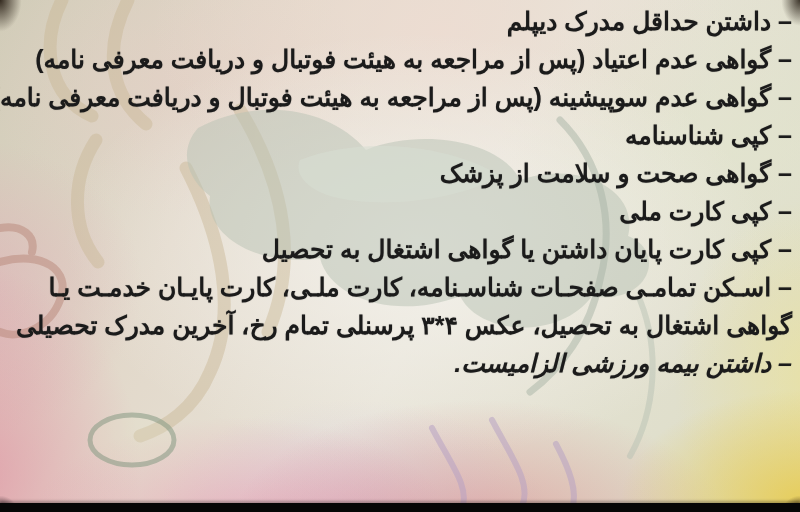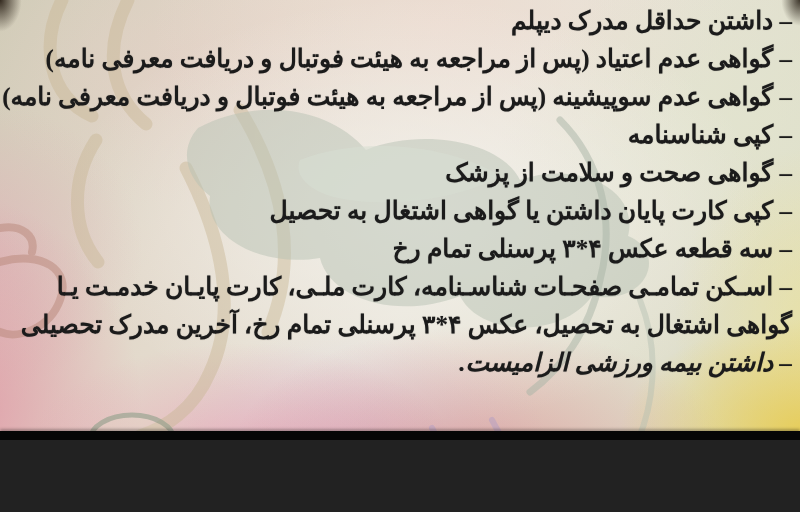--- a/index.html
+++ b/index.html
@@ -1,20 +1,20 @@
 <!DOCTYPE html>
 <html lang="fa"><head>
 <meta charset="utf-8">
 <style>
   html,body{margin:0;padding:0;background:#222;}
   .frame{
     position:relative;
-    width:800px;height:440px;
+    width:800px;height:512px;
     overflow:hidden;
-    font-family:Liberation Serif, serif;
+    font-family:Liberation Sans, sans-serif;
     background:
       
       radial-gradient(ellipse 30px 44px at 0px 0px,   rgba(38,28,18,.92), rgba(38,28,18,0) 72%),
       radial-gradient(ellipse 26px 36px at 800px 0px, rgba(38,30,20,.88), rgba(38,30,20,0) 72%),
       radial-gradient(ellipse 24px 22px at 0px 512px, rgba(25,15,20,.9),  rgba(25,15,20,0) 75%),
       radial-gradient(ellipse 24px 22px at 800px 512px, rgba(35,20,15,.9), rgba(35,20,15,0) 75%),
       
       radial-gradient(ellipse 250px 150px at 101% 98%, rgba(231,204,84,.95), rgba(231,204,84,0) 75%),
       radial-gradient(ellipse 190px 240px at 102% 74%, rgba(240,228,140,.55), rgba(240,228,140,0) 75%),
       
@@ -88,22 +88,22 @@
       <path d="M556,444 C570,470 578,492 572,508"></path>
     </g>
   </svg>
 
   <div class="text-layer">
       <div class="req-line">– داشتن حداقل مدرک دیپلم</div>
       <div class="req-line">– گواهی عدم اعتیاد (پس از مراجعه به هیئت فوتبال و دریافت معرفی نامه)</div>
       <div class="req-line">– گواهی عدم سوپیشینه (پس از مراجعه به هیئت فوتبال و دریافت معرفی نامه)</div>
       <div class="req-line">– کپی شناسنامه</div>
       <div class="req-line">– گواهی صحت و سلامت از پزشک</div>
+      <div class="req-line">– کپی کارت ملی</div>
       <div class="req-line">– کپی کارت پایان داشتن یا گواهی اشتغال به تحصیل</div>
-      <div class="req-line">– سه قطعه عکس ۴*۳ پرسنلی تمام رخ</div>
       <div class="req-line">– اسـکن تمامـی صفحـات شناسـنامه، کارت ملـی، کارت پایـان خدمـت یـا</div>
       <div class="req-line">گواهی اشتغال به تحصیل، عکس ۴*۳ پرسنلی تمام رخ، آخرین مدرک تحصیلی</div>
       <div class="req-line italic">– داشتن بیمه ورزشی الزامیست.</div>
     </div>
 
   <div class="letterbox"></div>
 
 </div>
 
 </body></html>

